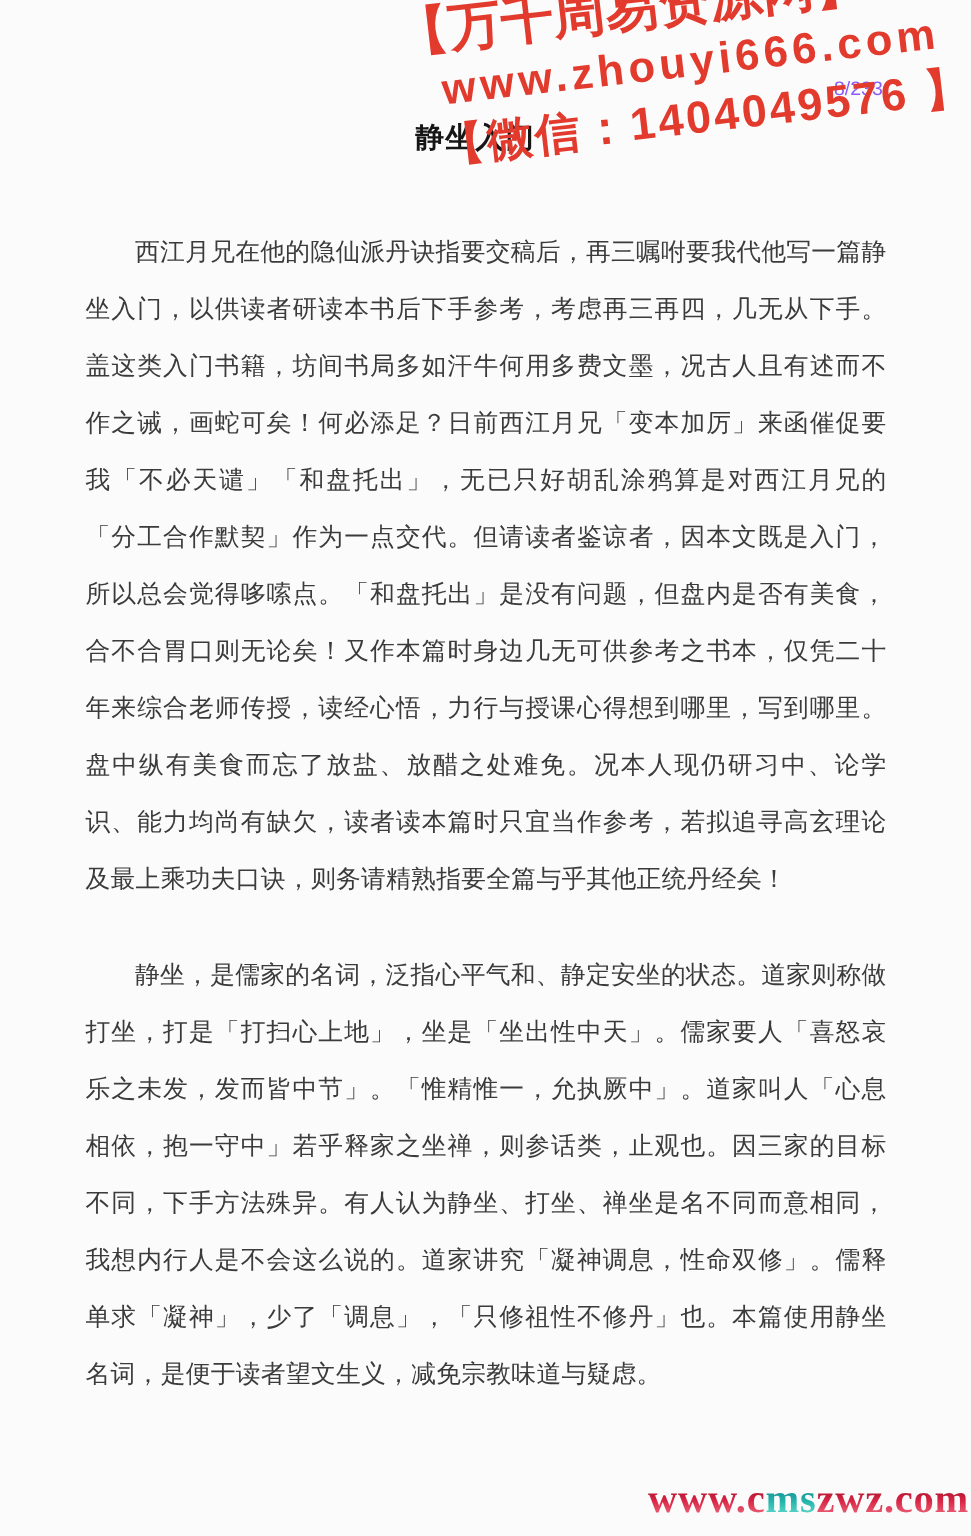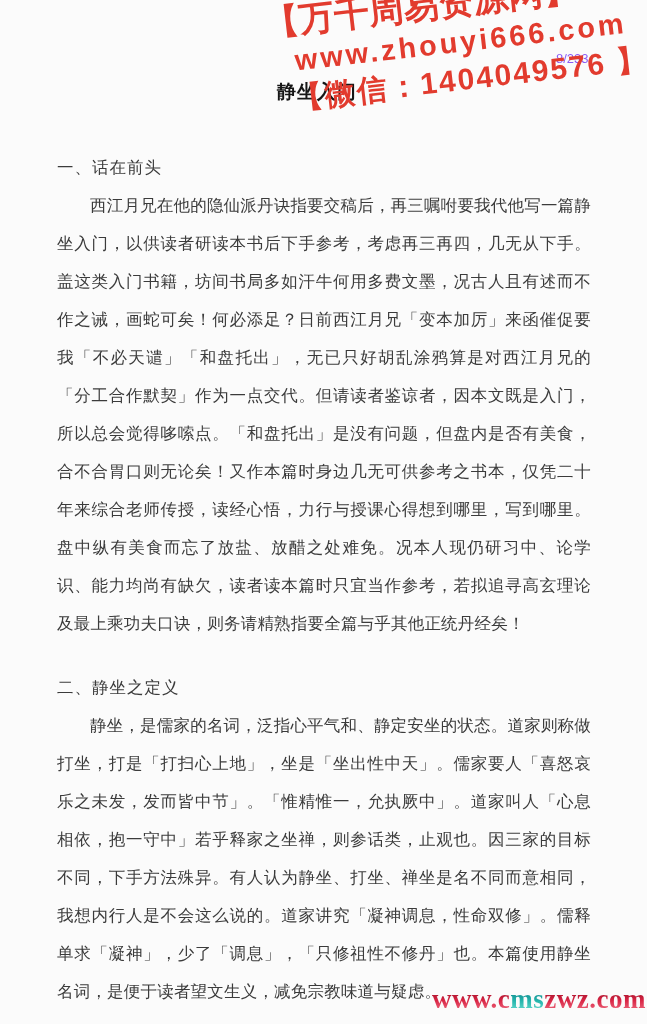--- a/index.html
+++ b/index.html
@@ -137,26 +137,24 @@
     <div class="wm-line3">【微信：1404049576 】</div>
   </div>
 
   <div class="page-number">8/233</div>
 
   <div class="doc-title">静坐入门</div>
 
   <div class="content">
 
     <div class="section">
-      <div class="section-heading">一、话在前头</div>
       <p>西江月兄在他的隐仙派丹诀指要交稿后，再三嘱咐要我代他写一篇静坐入门，以供读者研读本书后下手参考，考虑再三再四，几无从下手。盖这类入门书籍，坊间书局多如汗牛何用多费文墨，况古人且有述而不作之诫，画蛇可矣！何必添足？日前西江月兄「变本加厉」来函催促要我「不必天谴」「和盘托出」，无已只好胡乱涂鸦算是对西江月兄的「分工合作默契」作为一点交代。但请读者鉴谅者，因本文既是入门，所以总会觉得哆嗦点。「和盘托出」是没有问题，但盘内是否有美食，合不合胃口则无论矣！又作本篇时身边几无可供参考之书本，仅凭二十年来综合老师传授，读经心悟，力行与授课心得想到哪里，写到哪里。盘中纵有美食而忘了放盐、放醋之处难免。况本人现仍研习中、论学识、能力均尚有缺欠，读者读本篇时只宜当作参考，若拟追寻高玄理论及最上乘功夫口诀，则务请精熟指要全篇与乎其他正统丹经矣！</p>
     </div>
 
     <div class="section">
-      <div class="section-heading">二、静坐之定义</div>
       <p>静坐，是儒家的名词，泛指心平气和、静定安坐的状态。道家则称做打坐，打是「打扫心上地」，坐是「坐出性中天」。儒家要人「喜怒哀乐之未发，发而皆中节」。「惟精惟一，允执厥中」。道家叫人「心息相依，抱一守中」若乎释家之坐禅，则参话类，止观也。因三家的目标不同，下手方法殊异。有人认为静坐、打坐、禅坐是名不同而意相同，我想内行人是不会这么说的。道家讲究「凝神调息，性命双修」。儒释单求「凝神」，少了「调息」，「只修祖性不修丹」也。本篇使用静坐名词，是便于读者望文生义，减免宗教味道与疑虑。</p>
     </div>
 
   </div>
 
   <div class="wm-bottom">
     <span class="red">www.c</span><span class="teal">ms</span><span class="red">zwz.com</span>
   </div>
 
 </div>

